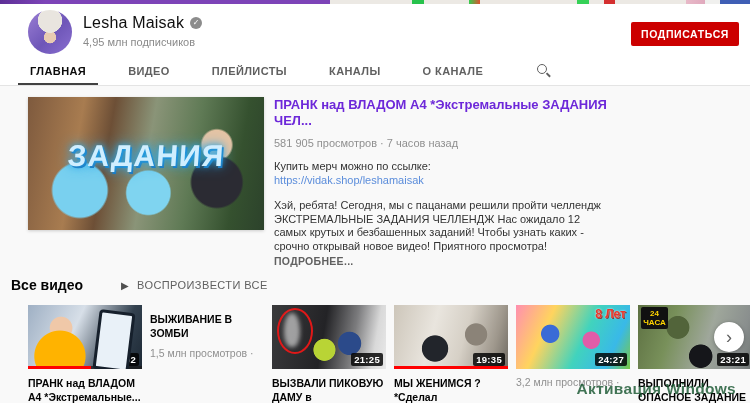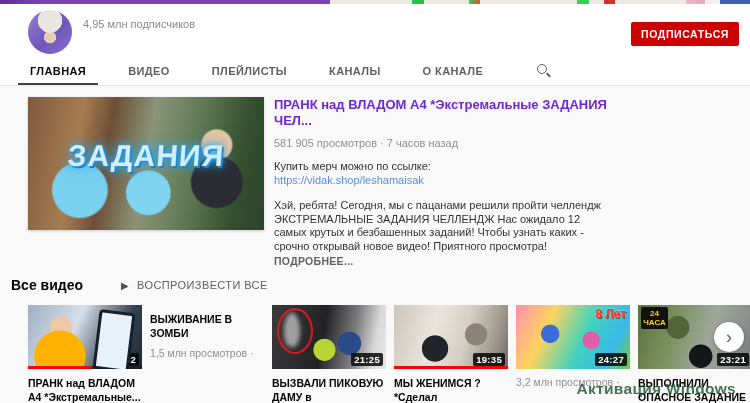--- a/index.html
+++ b/index.html
@@ -231,20 +231,24 @@
   }
 </style>
 </head>
 <body>
 
 <div class="banner-strip"></div>
 
 <header class="channel-header">
   <div class="avatar"></div>
   <div class="ch-info">
+    <div class="ch-name-row">
+      <div class="ch-name">Lesha Maisak</div>
+      <span class="verified">✓</span>
+    </div>
     <div class="ch-subs">4,95 млн подписчиков</div>
   </div>
   <button class="subscribe-btn">ПОДПИСАТЬСЯ</button>
 </header>
 
 <nav class="tabs">
   <div class="tab active">ГЛАВНАЯ</div>
   <div class="tab">ВИДЕО</div>
   <div class="tab">ПЛЕЙЛИСТЫ</div>
   <div class="tab">КАНАЛЫ</div>

